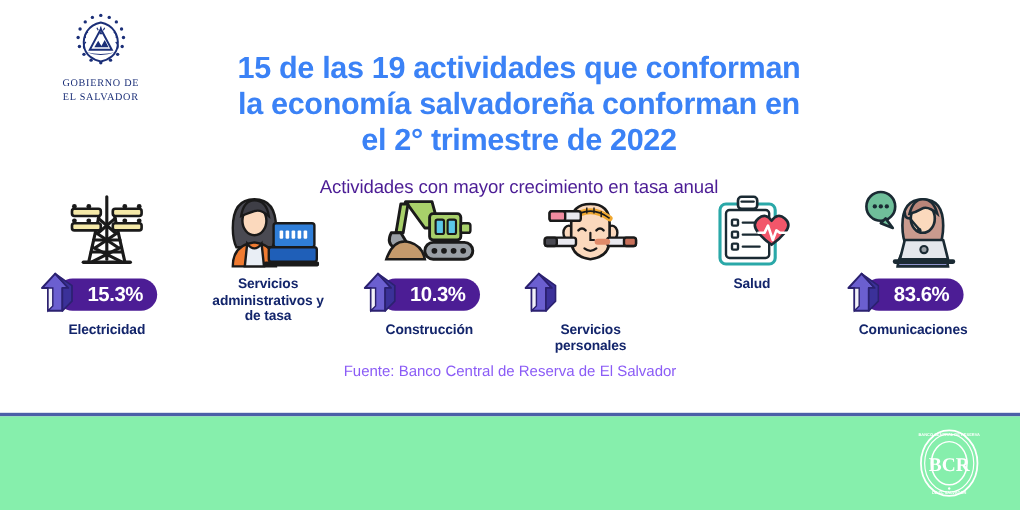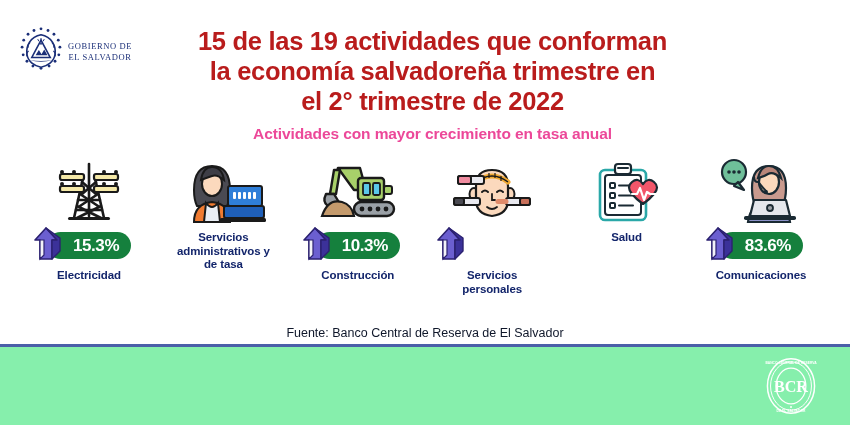--- a/index.html
+++ b/index.html
@@ -23,21 +23,21 @@
   }
 
   
   .gov-logo {
     position: absolute;
     left: 14px;
     top: 8px;
     width: 140px;
     height: 86px;
     display: flex;
-    flex-direction: row;
+    flex-direction: column;
     align-items: center;
     justify-content: flex-start;
   }
   .gov-seal {
     width: 54px;
     height: 54px;
     display: block;
   }
   .gov-logo-text {
     margin-top: 2px;
@@ -52,31 +52,31 @@
 
   
   .title-block {
     position: absolute;
     left: 160px;
     top: 26px;
     width: 545px;
     text-align: center;
   }
   .main-title {
-    color: #b91c1c;
+    color: #3b82f6;
     font-size: 25.5px;
     font-weight: bold;
     line-height: 1.18;
     letter-spacing: -0.3px;
-    margin: 0;
+    margin: 16px;
   }
   .subtitle {
-    color: #ec4899;
+    color: #4c1d95;
     font-size: 15.5px;
-    font-weight: 700;
+    font-weight: 400;
     margin-top: 9px;
     letter-spacing: -0.1px;
   }
 
   
   .cards {
     position: absolute;
     left: 0;
     top: 158px;
     width: 850px;
@@ -104,21 +104,21 @@
   .pill-row {
     margin-top: 4px;
     height: 34px;
     position: relative;
     display: flex;
     align-items: center;
     justify-content: center;
     width: 100%;
   }
   .pill {
-    background: #15803d;
+    background: #4c1d95;
     border-radius: 17px;
     height: 27px;
     min-width: 74px;
     display: flex;
     align-items: center;
     justify-content: flex-end;
     padding: 0 12px 0 26px;
     box-sizing: border-box;
   }
   .pill-value {
@@ -144,24 +144,24 @@
     font-weight: bold;
     text-align: center;
     line-height: 1.18;
     letter-spacing: -0.1px;
   }
 
   
   .source {
     position: absolute;
     left: 0;
-    top: 326px;
+    top: 302px;
     width: 850px;
     text-align: center;
-    color: #0f172a;
+    color: #8b5cf6;
     font-size: 12.5px;
   }
 
   
   .footer-rule {
     position: absolute;
     left: 0;
     top: 344px;
     width: 850px;
     height: 3px;
@@ -227,21 +227,21 @@
     </svg>
     <div class="gov-logo-text">
       <div>GOBIERNO DE</div>
       <div>EL SALVADOR</div>
     </div>
   </div>
 
   <div class="title-block">
     <h1 class="main-title">
       <div>15 de las 19 actividades que conforman</div>
-      <div>la economía salvadoreña trimestre en</div>
+      <div>la economía salvadoreña conforman en</div>
       <div>el 2° trimestre de 2022</div>
     </h1>
     <div class="subtitle">Actividades con mayor crecimiento en tasa anual</div>
   </div>
 
   <div class="cards">
 
     <div class="card">
       <div class="card-icon">
         <svg width="74" height="64" viewBox="0 0 74 64">

